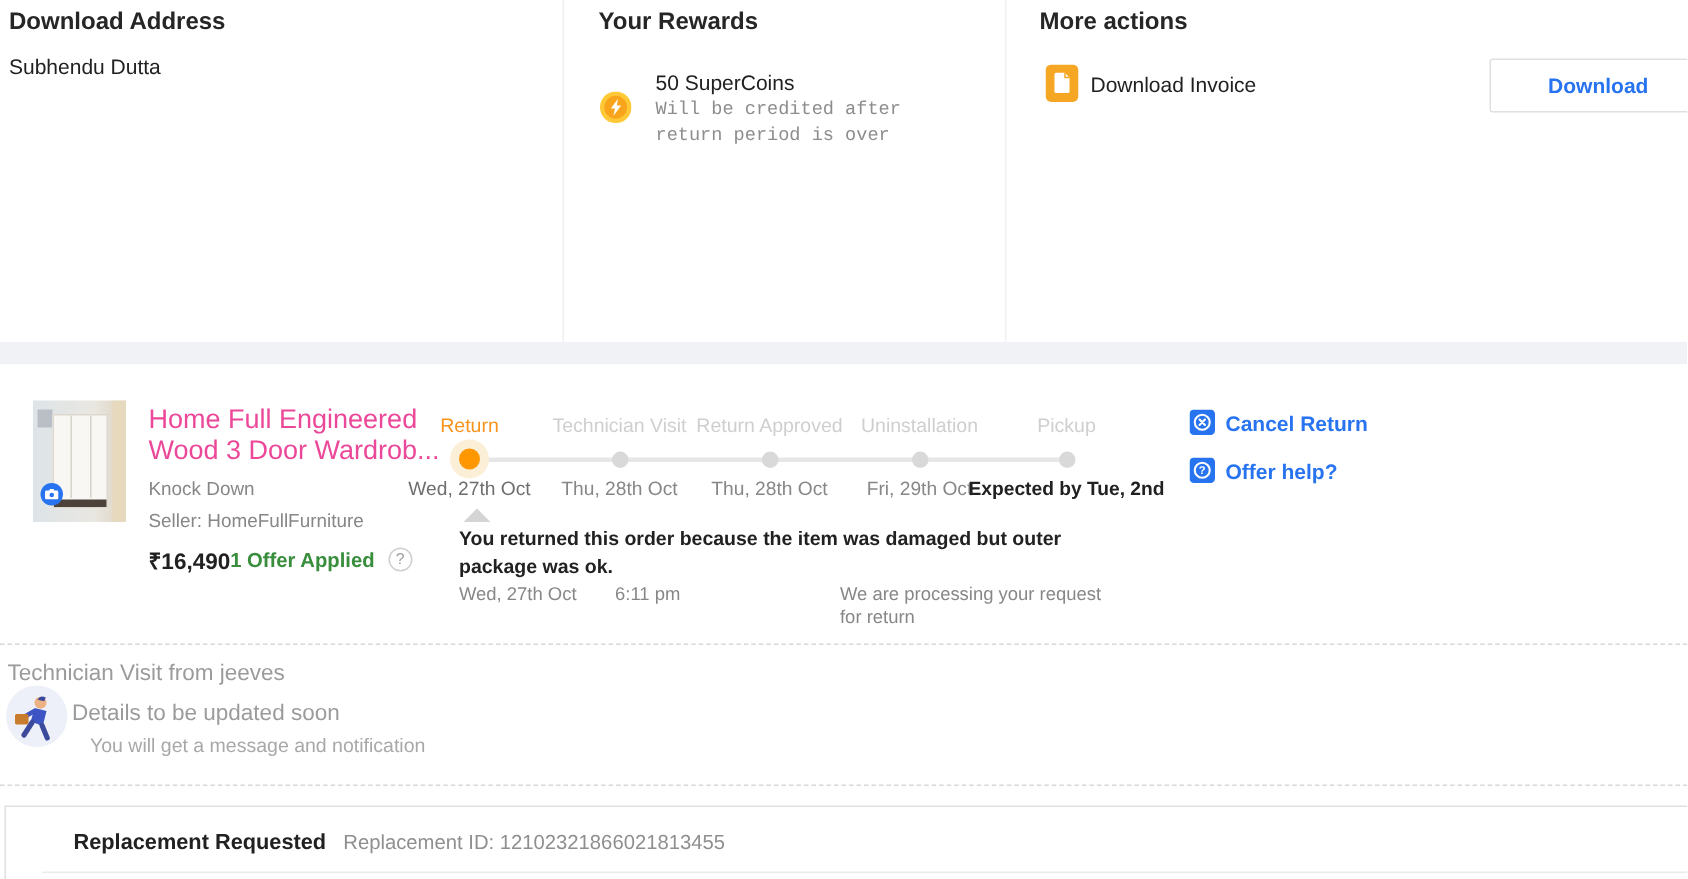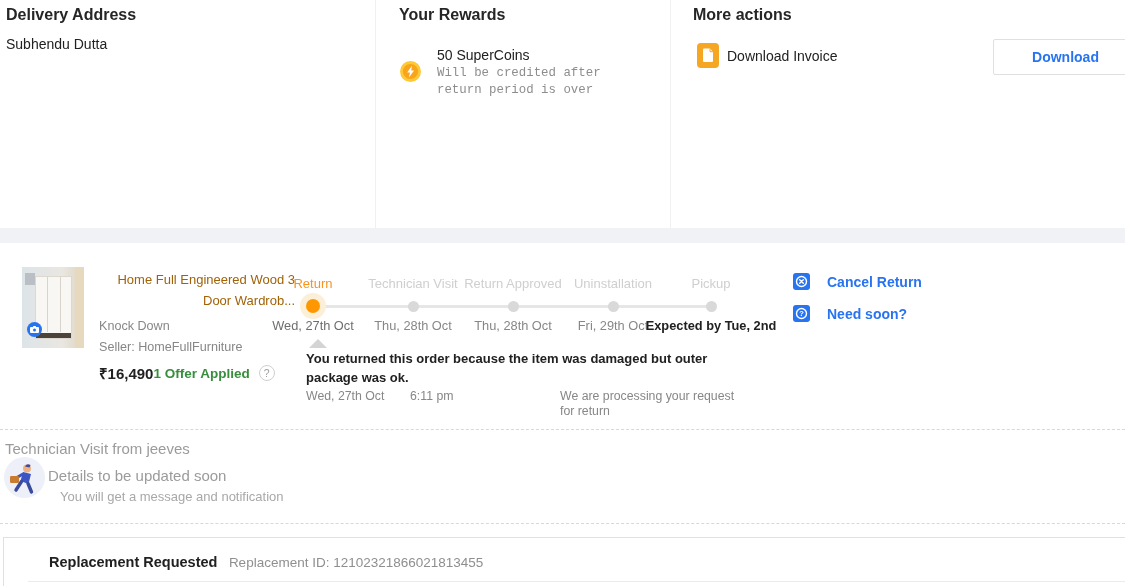--- a/index.html
+++ b/index.html
@@ -38,21 +38,21 @@
     background:linear-gradient(90deg,#dde4e8 0%,#e9e7e1 65%,#ded3c0 100%); cursor:pointer;
   }
   .wardrobe { position:absolute; left:13px; top:9px; width:37px; height:63px; background:#f8f7f3; border:1px solid #dcd8d0; }
   .wardrobe:before { content:""; position:absolute; left:11px; top:0; bottom:6px; width:1px; background:#d8d4cc; box-shadow:13px 0 0 #d8d4cc; }
   .wardrobe:after { content:""; position:absolute; left:0; right:0; bottom:0; height:5px; background:#4d4239; }
   .curtain { position:absolute; right:0; top:0; width:9px; height:81px; background:#e6d9be; }
   .frame { position:absolute; left:3px; top:6px; width:10px; height:12px; background:#b9bfc4; }
   .cam-badge { position:absolute; left:5px; top:55px; width:15px; height:15px; border-radius:50%; background:#2874f0; }
   .cam-badge svg { display:block; margin:4px auto 0; }
 
-  .prod-title { position:absolute; left:99px; top:26px; width:196px; font-size:13px; line-height:21px; color:#a16207; cursor:pointer;text-align:right; }
+  .prod-title { position:absolute; left:99px; top:26px; width:196px; font-size:18px; line-height:21px; color:#ec4899; cursor:pointer; }
   .prod-variant { position:absolute; left:99px; top:76px; font-size:12.6px; color:#878787; }
   .prod-seller { position:absolute; left:99px; top:97px; font-size:12.6px; color:#878787; }
   .price-row { position:absolute; left:99px; top:120px; display:flex; align-items:center; }
   .price { font-size:15px; font-weight:700; color:#212121; }
   .offer { font-size:13.5px; font-weight:600; color:#388e3c; }
   .offer-help {
     margin-left:9px; width:16px; height:16px; border-radius:50%; border:1px solid #cfcfcf;
     color:#9e9e9e; font-size:10.5px; line-height:15px; text-align:center; cursor:pointer; background:#fff;
   }
 
@@ -73,21 +73,21 @@
            border-left:9px solid transparent; border-right:9px solid transparent; border-bottom:9px solid #d4d4d4; }
   .tt-msg { position:absolute; left:306px; top:106px; width:415px; font-size:13px; font-weight:600; line-height:19px; color:#212121; }
   .tt-date { position:absolute; left:306px; top:146px; font-size:12.3px; color:#878787; }
   .tt-time { position:absolute; left:410px; top:146px; font-size:12.3px; color:#878787; }
   .tt-status { position:absolute; left:560px; top:146px; width:178px; font-size:12.3px; line-height:15px; color:#878787; }
 
   
   .action-link { position:absolute; left:793px; display:flex; align-items:center; cursor:pointer; }
   .al1 { top:30px; } .al2 { top:62px; }
   .action-link .al-icon { width:17px; height:17px; }
-  .action-link .al-text { margin-left:17px; font-size:14px; font-weight:600; color:#2874f0; }
+  .action-link .al-text { margin-left:7px; font-size:14px; font-weight:600; color:#2874f0; }
 
   .dashed { position:absolute; left:0; right:0; border-top:1px dashed #d8d8d8; }
   .dv1 { top:186px; } .dv2 { top:280px; }
 
   
   .tech-title { position:absolute; left:5px; top:197px; font-size:15px; color:#9b9b9b; }
   .tech-avatar { position:absolute; left:4px; top:214px; width:41px; height:41px; }
   .tech-line1 { position:absolute; left:48px; top:224px; font-size:15px; color:#9b9b9b; }
   .tech-line2 { position:absolute; left:60px; top:246px; font-size:13px; color:#a8a8a8; }
 
@@ -97,21 +97,21 @@
   .repl-title { font-size:14.5px; font-weight:700; color:#212121; }
   .repl-id { margin-left:7px; font-size:13.5px; color:#8f8f8f;margin-top:32px; }
   .repl-hairline { position:absolute; left:24px; right:0; top:43px; border-top:1px solid #ebebeb; }
 </style>
 </head>
 <body>
 
 <div class="page">
 
   <div class="top">
-    <h2 class="sec-title delivery-title">Delivery Address</h2>
+    <h2 class="sec-title delivery-title">Download Address</h2>
     <div class="delivery-name">Subhendu Dutta</div>
 
     <div class="vdiv vdiv1"></div>
 
     <h2 class="sec-title rewards-title">Your Rewards</h2>
     <span class="supercoin">
       <svg width="21" height="21" viewBox="0 0 21 21">
         <circle cx="10.5" cy="10.5" r="10.5" fill="#FFC837"></circle>
         <circle cx="10.5" cy="10.5" r="7.6" fill="#F8A51B"></circle>
         <path d="M12 4.8 L7.2 11.4 h2.8 l-1.1 5 5.2-7 h-2.9 z" fill="#fff"></path>
@@ -204,21 +204,21 @@
       <span class="al-text">Cancel Return</span>
     </div>
     <div class="action-link al2">
       <span class="al-icon">
         <svg width="17" height="17" viewBox="0 0 17 17">
           <rect width="17" height="17" rx="3" fill="#2874f0"></rect>
           <circle cx="8.5" cy="8.5" r="5" fill="none" stroke="#fff" stroke-width="1.4"></circle>
           <text x="8.5" y="11" text-anchor="middle" font-family="Liberation Sans, sans-serif" font-size="7.5" font-weight="bold" fill="#fff">?</text>
         </svg>
       </span>
-      <span class="al-text">Need soon?</span>
+      <span class="al-text">Offer help?</span>
     </div>
 
     <div class="dashed dv1"></div>
 
     <div class="tech-title">Technician Visit from jeeves</div>
     <div class="tech-avatar">
       <svg width="41" height="41" viewBox="0 0 41 41">
         <circle cx="20.5" cy="20.5" r="20.5" fill="#edf0f8"></circle>
         <circle cx="23" cy="11.5" r="4" fill="#eeb184"></circle>
         <path d="M21 9.5 q2-3.5 5.5-1.5 l-1 2.5 z" fill="#3b4a9b"></path>

